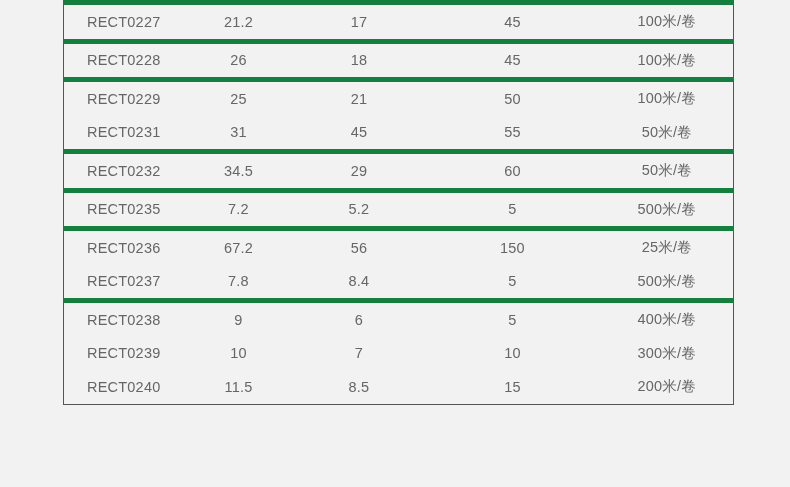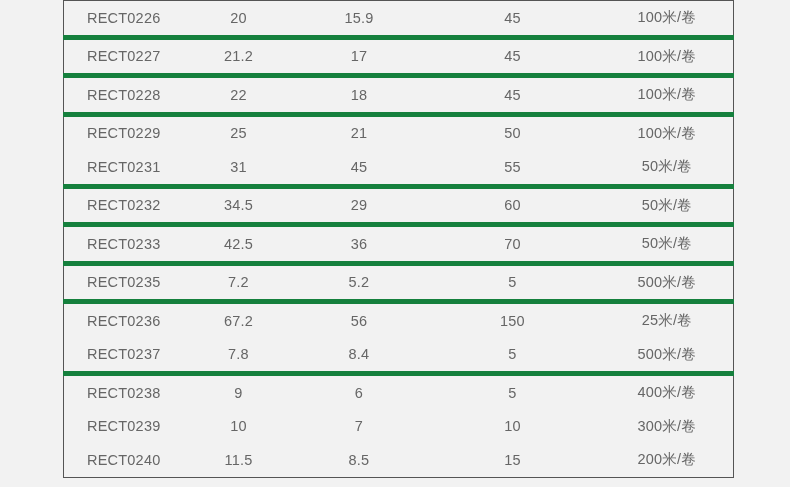--- a/index.html
+++ b/index.html
@@ -76,37 +76,30 @@
 <div id="spec-table-wrap">
   <table class="spec-table">
     <colgroup>
       <col class="c-model">
       <col class="c-a">
       <col class="c-b">
       <col class="c-third">
       <col class="c-pack">
     </colgroup>
     <tbody id="spec-body">
-        <tr class="group-start first-row">
-          <td class="col-model">RECT0226</td>
-          <td class="col-a">20</td>
-          <td class="col-b">15.9</td>
-          <td class="col-third">45</td>
-          <td class="col-pack pack-cell">100米/卷</td>
-        </tr>
         <tr class="group-start">
           <td class="col-model">RECT0227</td>
           <td class="col-a">21.2</td>
           <td class="col-b">17</td>
           <td class="col-third">45</td>
           <td class="col-pack pack-cell">100米/卷</td>
         </tr>
         <tr class="group-start">
           <td class="col-model">RECT0228</td>
-          <td class="col-a">22</td>
+          <td class="col-a">26</td>
           <td class="col-b">18</td>
           <td class="col-third">45</td>
           <td class="col-pack pack-cell">100米/卷</td>
         </tr>
         <tr class="group-start">
           <td class="col-model">RECT0229</td>
           <td class="col-a">25</td>
           <td class="col-b">21</td>
           <td class="col-third">50</td>
           <td class="col-pack pack-cell">100米/卷</td>
@@ -116,27 +109,20 @@
           <td class="col-a">31</td>
           <td class="col-b">45</td>
           <td class="col-third">55</td>
           <td class="col-pack pack-cell">50米/卷</td>
         </tr>
         <tr class="group-start">
           <td class="col-model">RECT0232</td>
           <td class="col-a">34.5</td>
           <td class="col-b">29</td>
           <td class="col-third">60</td>
-          <td class="col-pack pack-cell">50米/卷</td>
-        </tr>
-        <tr class="group-start">
-          <td class="col-model">RECT0233</td>
-          <td class="col-a">42.5</td>
-          <td class="col-b">36</td>
-          <td class="col-third">70</td>
           <td class="col-pack pack-cell">50米/卷</td>
         </tr>
         <tr class="group-start">
           <td class="col-model">RECT0235</td>
           <td class="col-a">7.2</td>
           <td class="col-b">5.2</td>
           <td class="col-third">5</td>
           <td class="col-pack pack-cell">500米/卷</td>
         </tr>
         <tr class="group-start">

